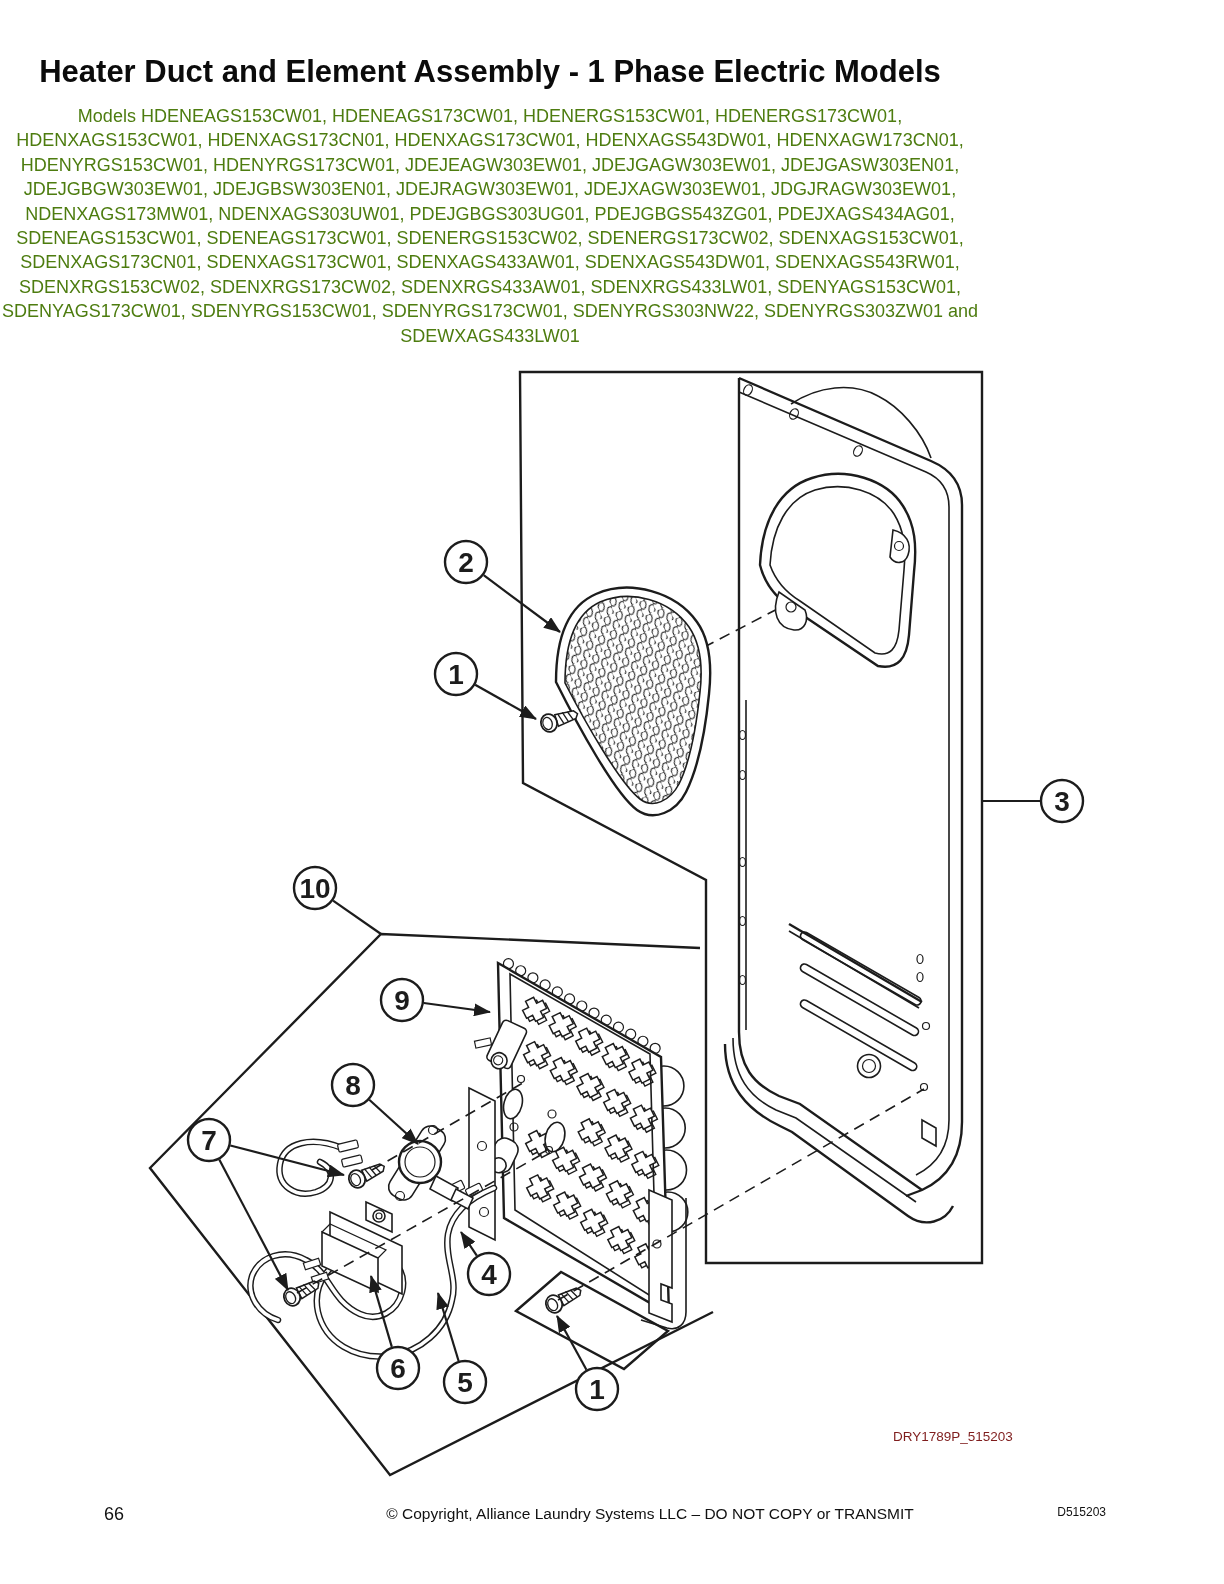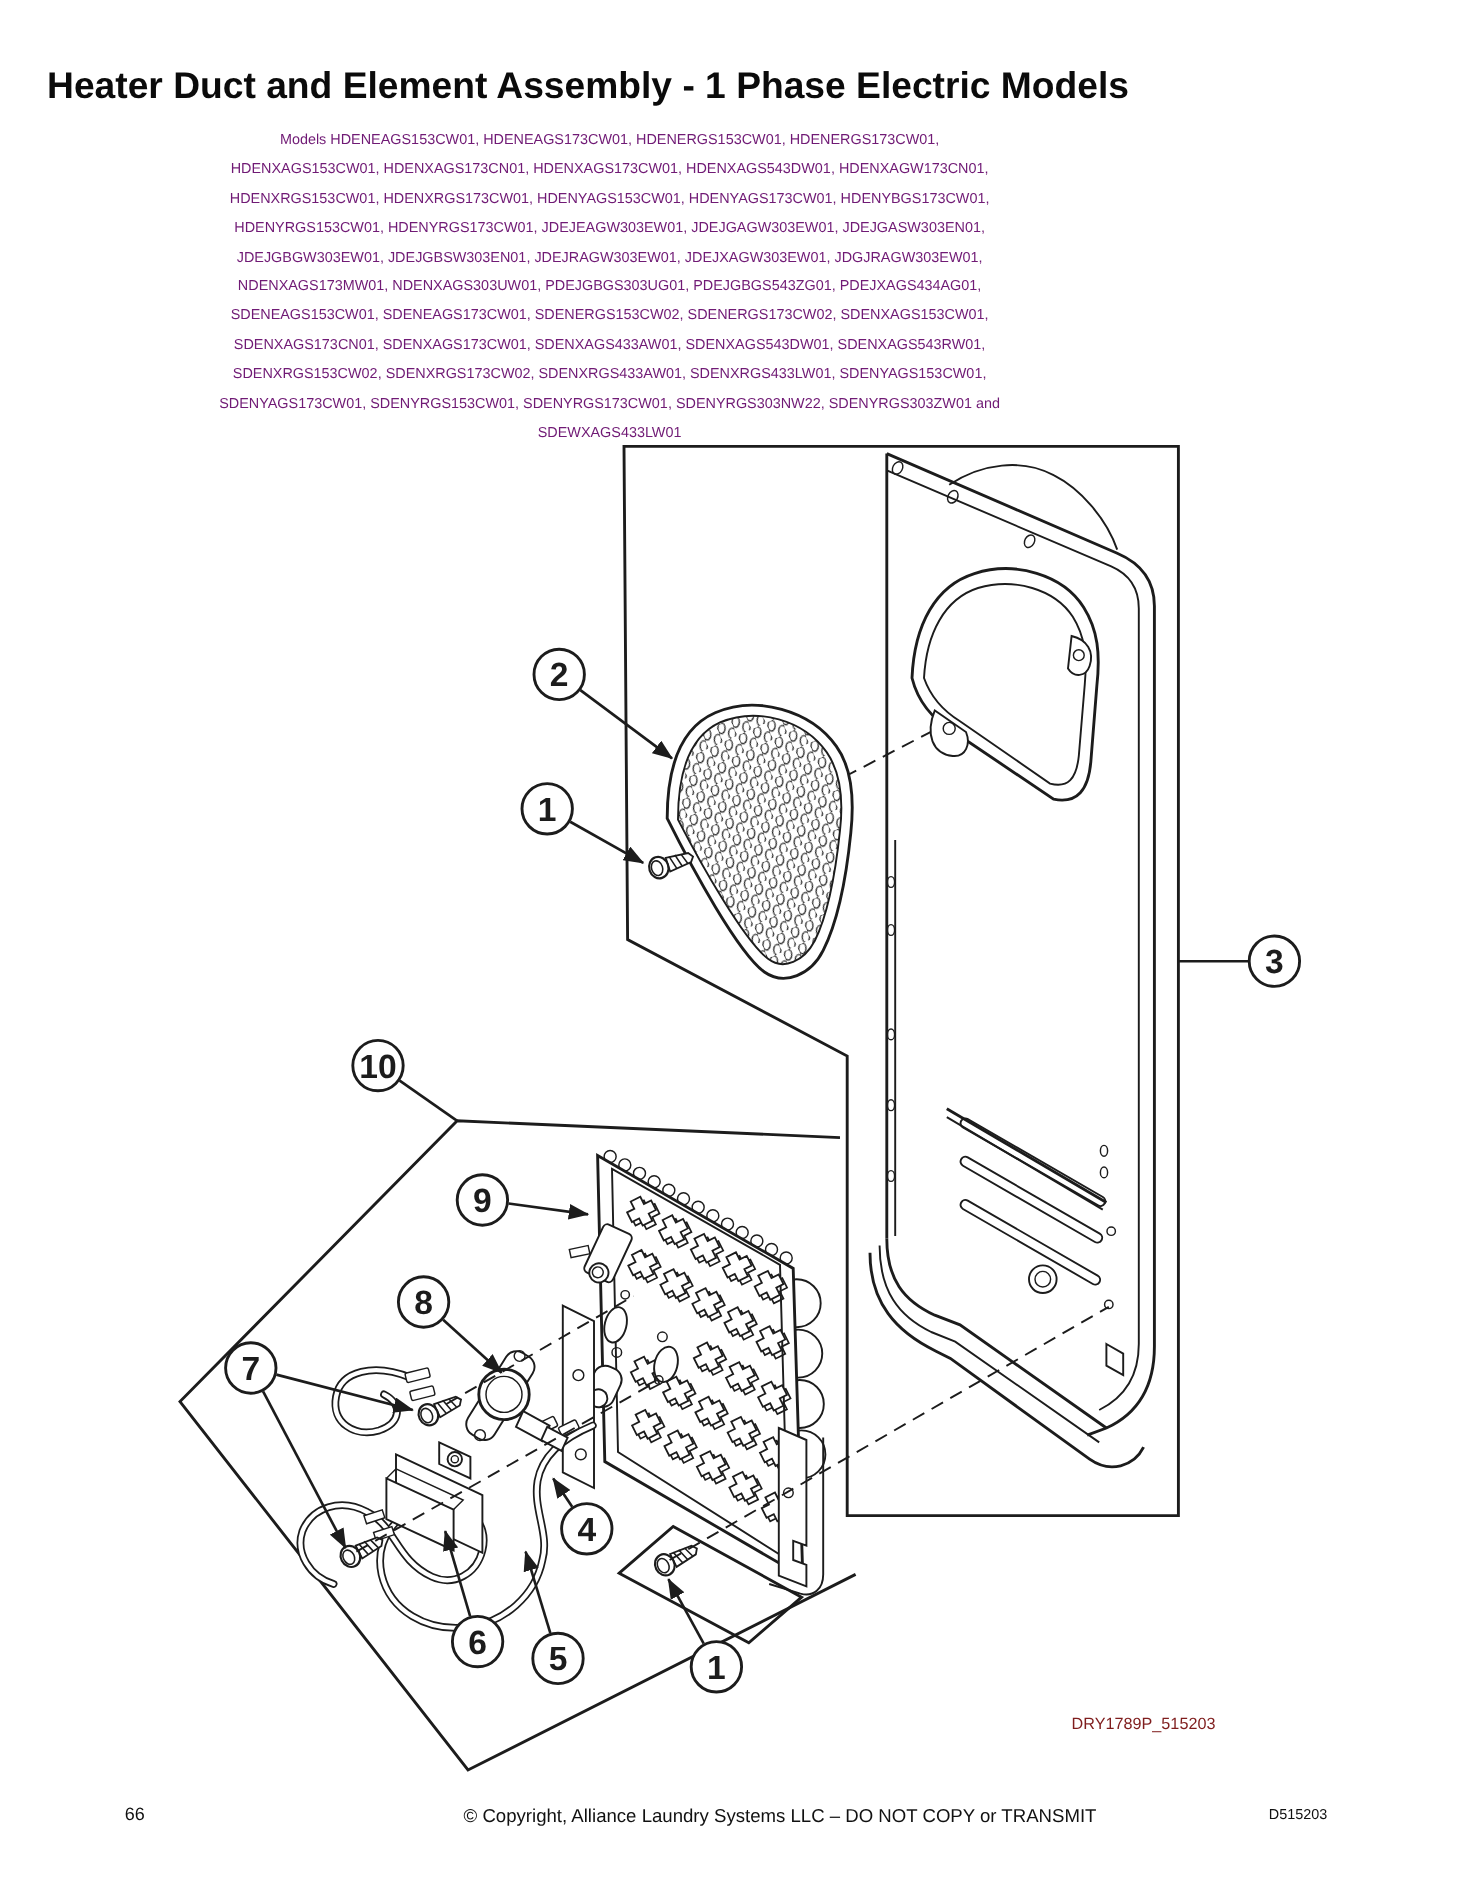--- a/index.html
+++ b/index.html
@@ -1,45 +1,44 @@
 <!DOCTYPE html>
 <html><head>
 <meta charset="utf-8">
 <style>
   html,body{margin:0;padding:0;background:#fff;}
   body{width:1224px;height:1584px;position:relative;font-family:"Liberation Sans",sans-serif;color:#111;overflow:hidden;}
   .page-header{position:absolute;top:54px;left:0;width:980px;text-align:center;}
   .page-title{font-size:31px;font-weight:bold;margin:0 0 14px 0;letter-spacing:0;color:#0b0b0b;}
-  .model-lines{font-size:12px;line-height:24.4px;color:#701a75;padding-left:36px;}
+  .model-lines{font-size:18px;line-height:24.4px;color:#4d7c0f;}
   .figure-wrap{position:absolute;left:0;top:0;width:1224px;height:1584px;}
   svg{position:absolute;left:0;top:0;}
   .figure-ref{position:absolute;left:893px;top:1429px;font-size:13.5px;color:#7f1d1d;}
   .page-footer{position:absolute;left:0;top:1502px;width:1224px;height:30px;font-size:16px;}
-  .footer-page-num{position:absolute;left:104px;top:2px;font-size:15px;}
+  .footer-page-num{position:absolute;left:104px;top:2px;font-size:18px;}
   .footer-copy{position:absolute;left:0;width:1224px;text-align:center;top:3px;font-size:15.5px;padding-left:38px;}
   .footer-doc{position:absolute;right:118px;top:3px;font-size:12px;}
   .ln{stroke:#1c1c1c;fill:none;}
   .w24{stroke-width:2.4;} .w16{stroke-width:1.6;} .w12{stroke-width:1.2;}
   .wh{fill:#fff;}
   .dash{stroke:#1c1c1c;stroke-width:1.6;fill:none;stroke-dasharray:11 7;}
   .wireO{stroke:#1c1c1c;stroke-width:6.5;fill:none;stroke-linecap:round;}
   .wireI{stroke:#fff;stroke-width:3.6;fill:none;stroke-linecap:round;}
   .callout-circle{fill:#fff;stroke:#1c1c1c;stroke-width:2.4;}
   .callout-num{font-family:"Liberation Sans",sans-serif;font-size:28px;font-weight:bold;fill:#1c1c1c;text-anchor:middle;}
   .leader{stroke:#1c1c1c;stroke-width:2.2;fill:none;}
 </style>
 </head>
 <body>
 
 <div class="page-header">
   <h1 class="page-title">Heater Duct and Element Assembly - 1 Phase Electric Models</h1>
   <div class="model-lines">
     <div>Models HDENEAGS153CW01, HDENEAGS173CW01, HDENERGS153CW01, HDENERGS173CW01,</div>
     <div>HDENXAGS153CW01, HDENXAGS173CN01, HDENXAGS173CW01, HDENXAGS543DW01, HDENXAGW173CN01,</div>
-    <div>HDENXRGS153CW01, HDENXRGS173CW01, HDENYAGS153CW01, HDENYAGS173CW01, HDENYBGS173CW01,</div>
     <div>HDENYRGS153CW01, HDENYRGS173CW01, JDEJEAGW303EW01, JDEJGAGW303EW01, JDEJGASW303EN01,</div>
     <div>JDEJGBGW303EW01, JDEJGBSW303EN01, JDEJRAGW303EW01, JDEJXAGW303EW01, JDGJRAGW303EW01,</div>
     <div>NDENXAGS173MW01, NDENXAGS303UW01, PDEJGBGS303UG01, PDEJGBGS543ZG01, PDEJXAGS434AG01,</div>
     <div>SDENEAGS153CW01, SDENEAGS173CW01, SDENERGS153CW02, SDENERGS173CW02, SDENXAGS153CW01,</div>
     <div>SDENXAGS173CN01, SDENXAGS173CW01, SDENXAGS433AW01, SDENXAGS543DW01, SDENXAGS543RW01,</div>
     <div>SDENXRGS153CW02, SDENXRGS173CW02, SDENXRGS433AW01, SDENXRGS433LW01, SDENYAGS153CW01,</div>
     <div>SDENYAGS173CW01, SDENYRGS153CW01, SDENYRGS173CW01, SDENYRGS303NW22, SDENYRGS303ZW01 and</div>
     <div>SDEWXAGS433LW01</div>
   </div>
 </div>

